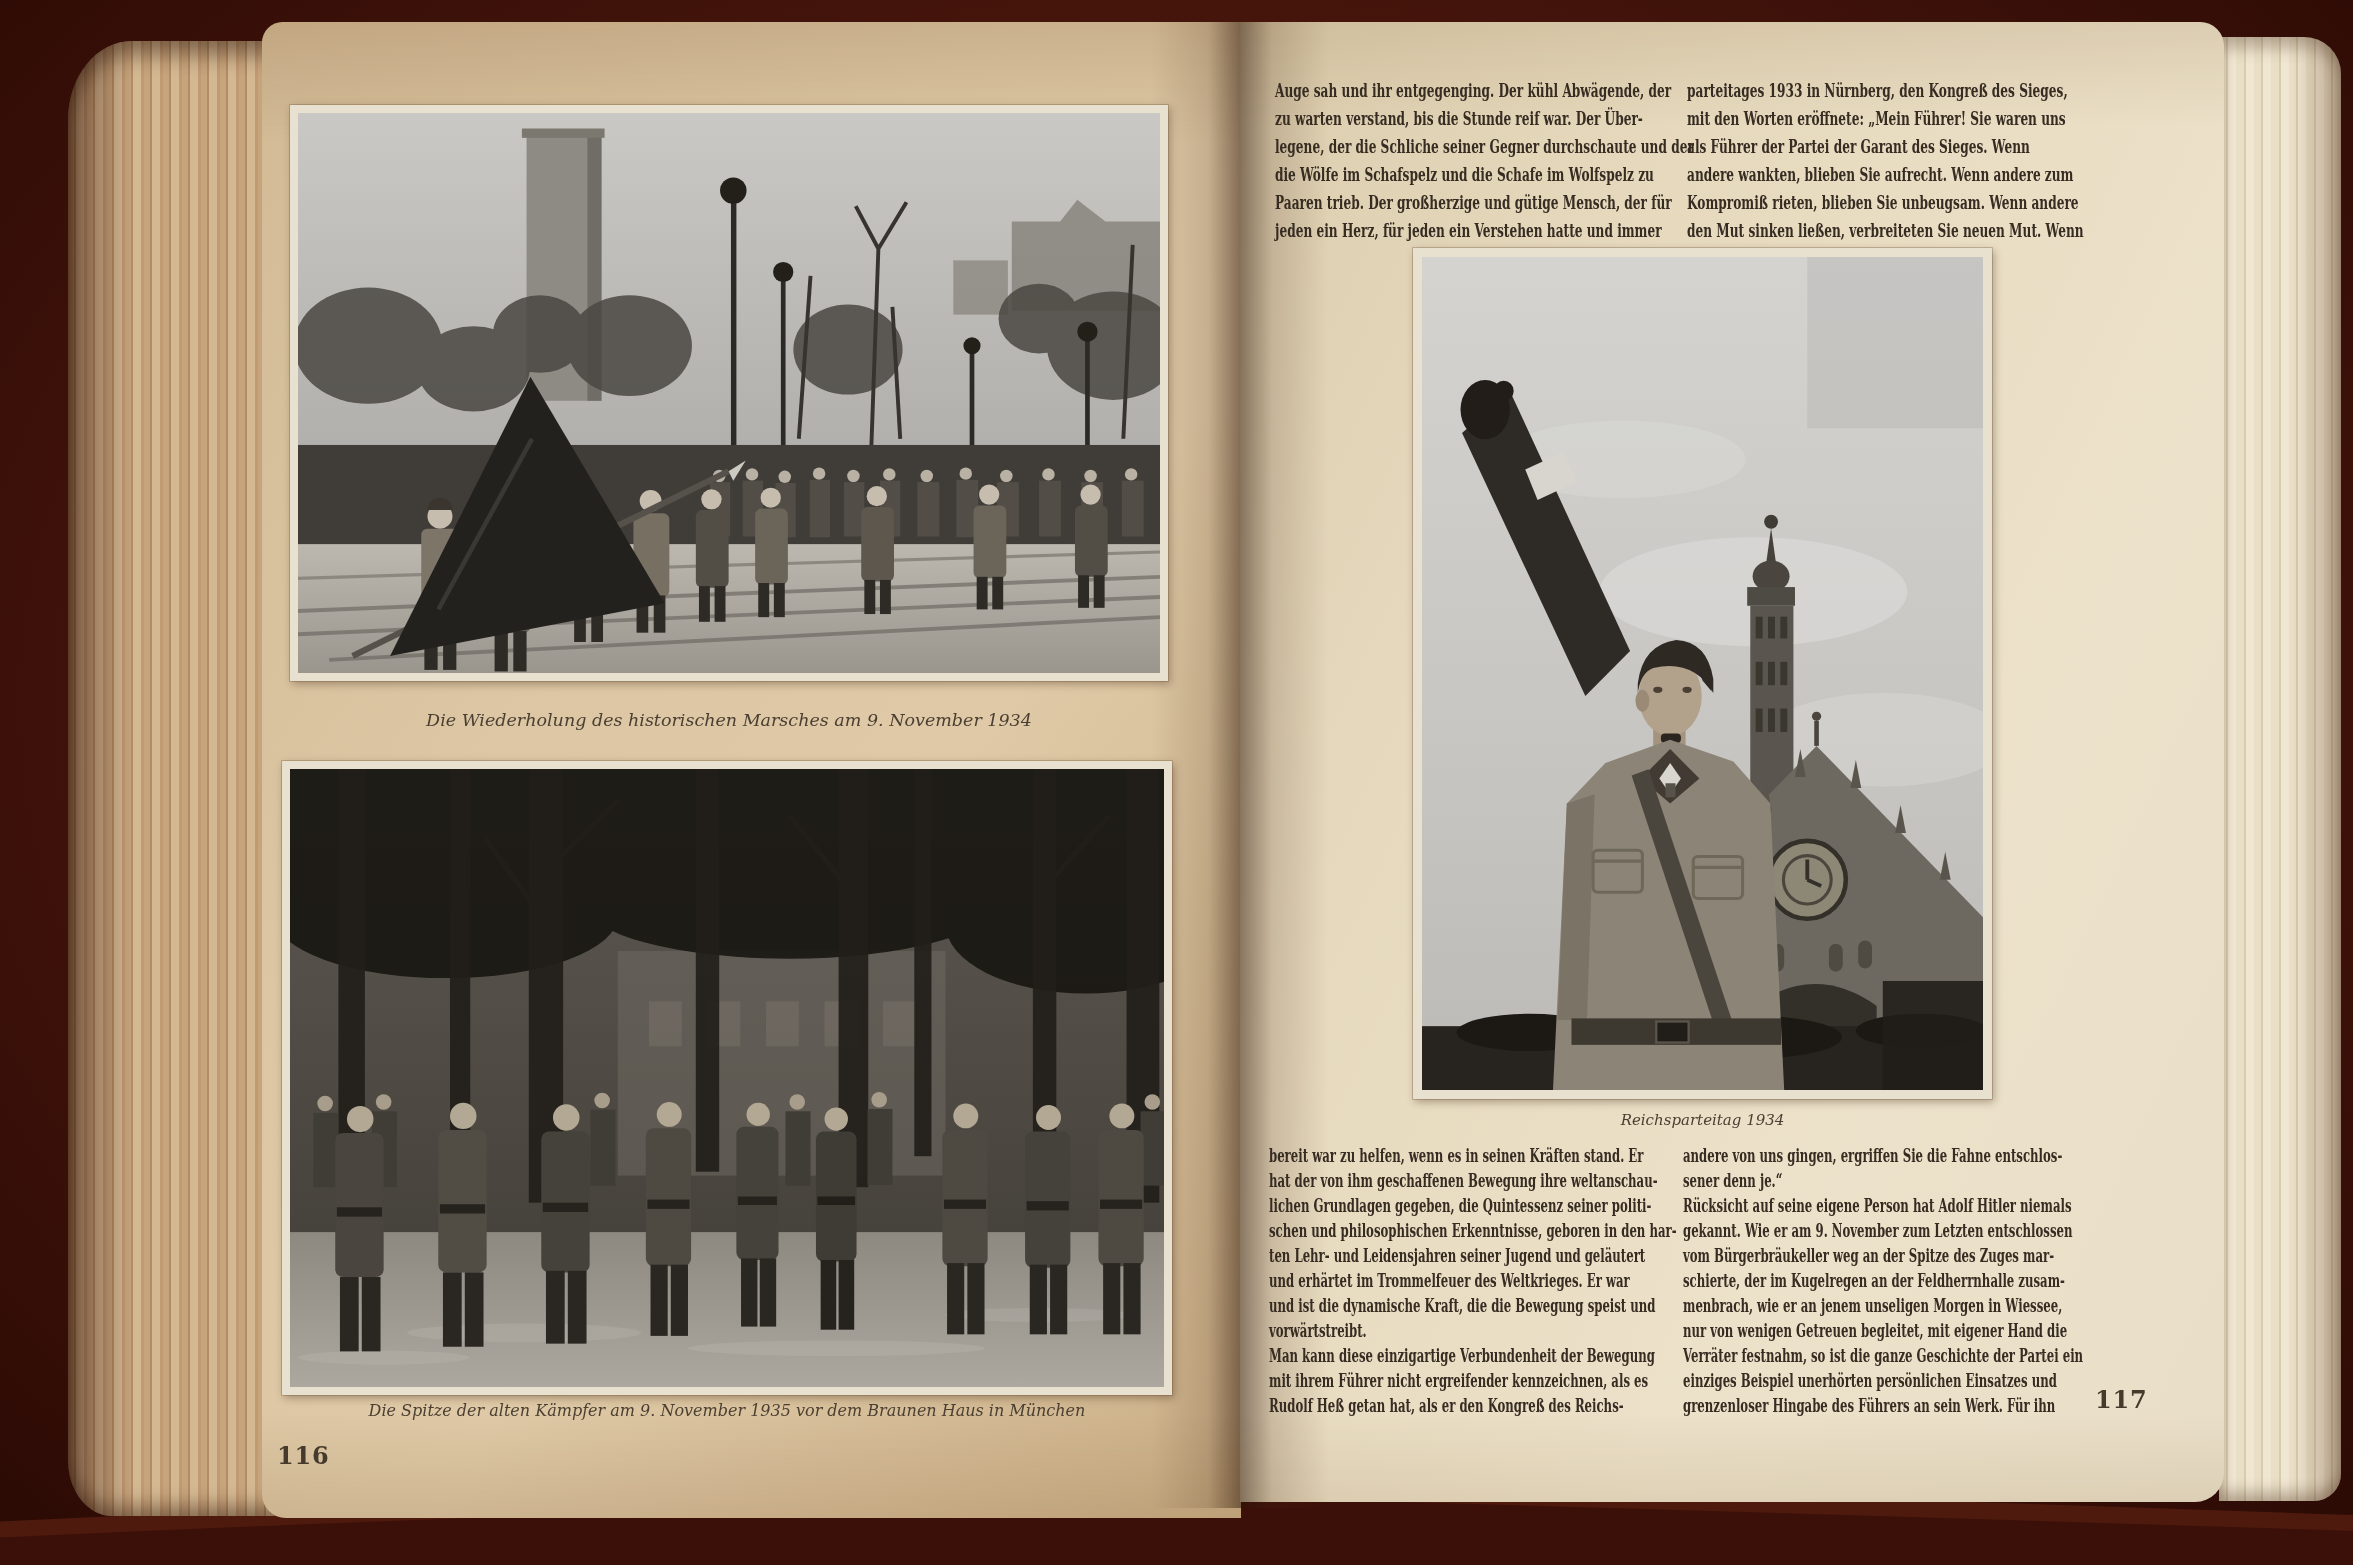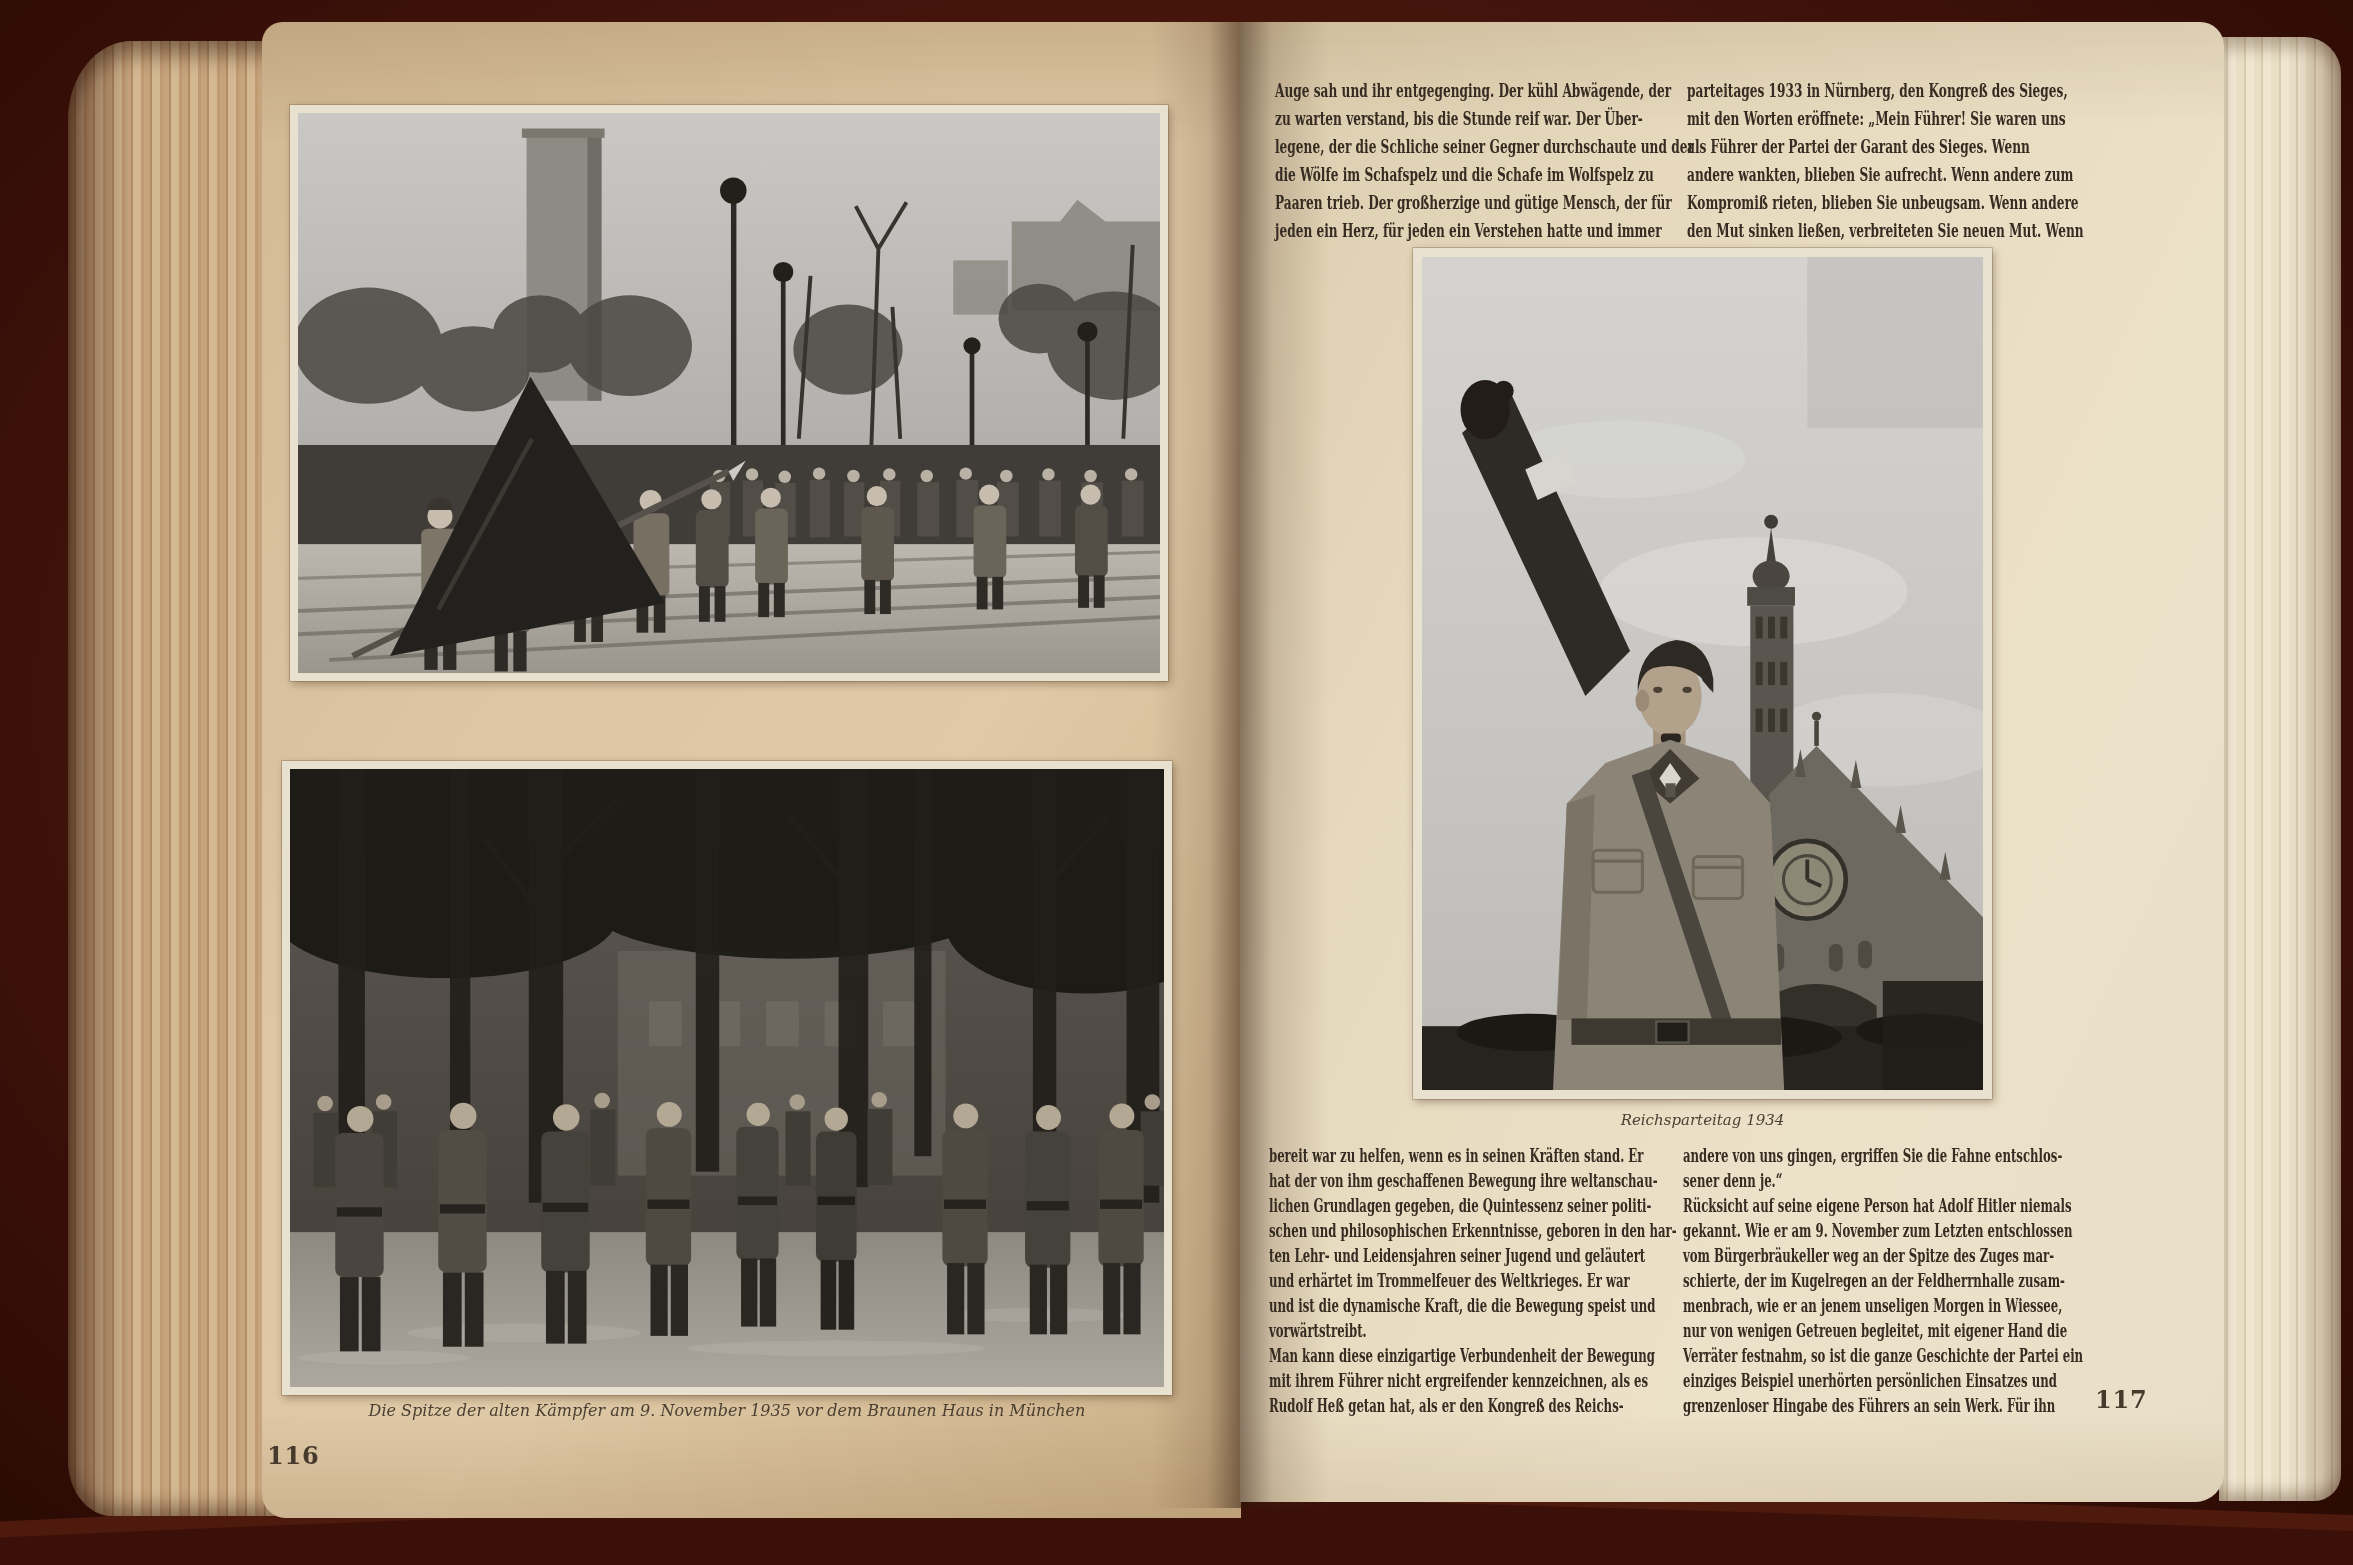--- a/index.html
+++ b/index.html
@@ -218,20 +218,21 @@
           </g>
       </g>
       <g>
         <path d="M70,700 L552,462" stroke="#56524b" stroke-width="8"></path>
         <polygon points="552,462 574,448 558,474" fill="#cdcac3"></polygon>
         <polygon points="118,700 470,632 298,340" fill="#23211d"></polygon>
         <path d="M180,640 L300,420" stroke="#3a3833" stroke-width="6" fill="none"></path>
       </g>
     </svg>
   </div>
+  <div class="cap" style="left:290px;top:710px;width:878px;">Die Wiederholung des historischen Marsches am 9. November 1934</div>
 
   <div class="frame" style="left:282px;top:761px;width:890px;height:634px;">
     <svg viewBox="0 0 1120 798" preserveAspectRatio="none">
       <defs>
         <linearGradient id="bg2" x1="0" y1="0" x2="0" y2="1">
           <stop offset="0" stop-color="#5e5952"></stop>
             <stop offset="1" stop-color="#3f3b35"></stop>
         </linearGradient>
         <linearGradient id="gr2" x1="0" y1="0" x2="0" y2="1">
           <stop offset="0" stop-color="#8d8981"></stop>
@@ -353,21 +354,21 @@
             <rect x="1036" y="466" width="58" height="176" rx="10" fill="#4e4a42"></rect>
             <rect x="1038" y="556" width="54" height="12" fill="#26231f"></rect>
             <rect x="1042" y="638" width="22" height="92" fill="#2a2722"></rect>
             <rect x="1068" y="638" width="22" height="92" fill="#2a2722"></rect>
           </g>
       </g>
     </svg>
   </div>
   <div class="cap" style="left:282px;top:1401px;width:890px;font-size:16px;">Die Spitze der alten Kämpfer am 9. November 1935 vor dem Braunen Haus in München</div>
 
-  <div class="pagenum" style="left:267px;top:1444px;">116</div>
+  <div class="pagenum" style="left:277px;top:1444px;">116</div>
 
   <div class="txtcol top cond64" style="left:1275px;top:76px;">
     <div class="ln">Auge sah und ihr entgegenging. Der kühl Abwägende, der</div>
     <div class="ln">zu warten verstand, bis die Stunde reif war. Der Über-</div>
     <div class="ln">legene, der die Schliche seiner Gegner durchschaute und der</div>
     <div class="ln">die Wölfe im Schafspelz und die Schafe im Wolfspelz zu</div>
     <div class="ln">Paaren trieb. Der großherzige und gütige Mensch, der für</div>
     <div class="ln">jeden ein Herz, für jeden ein Verstehen hatte und immer</div>
   </div>
   <div class="txtcol top cond64" style="left:1687px;top:76px;">

